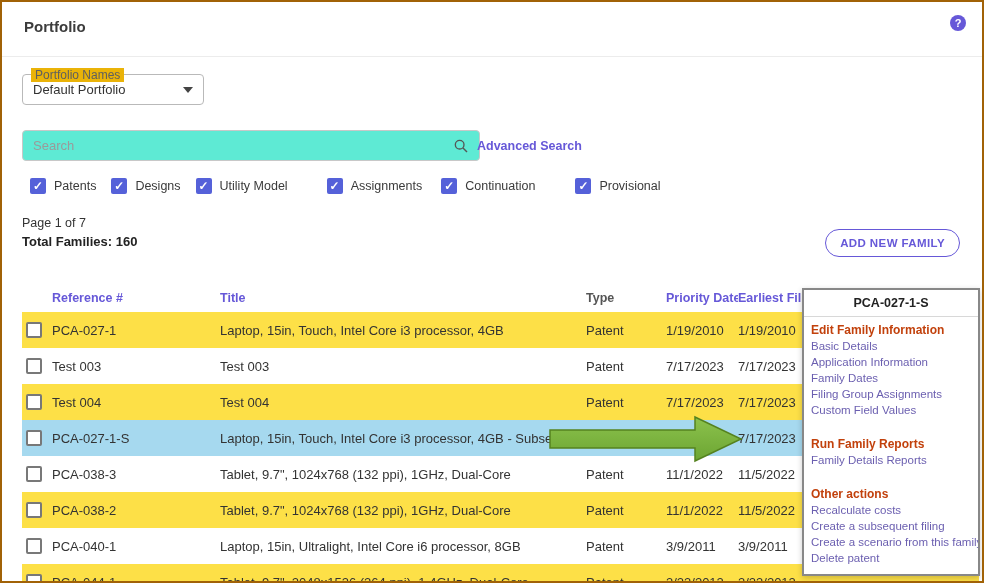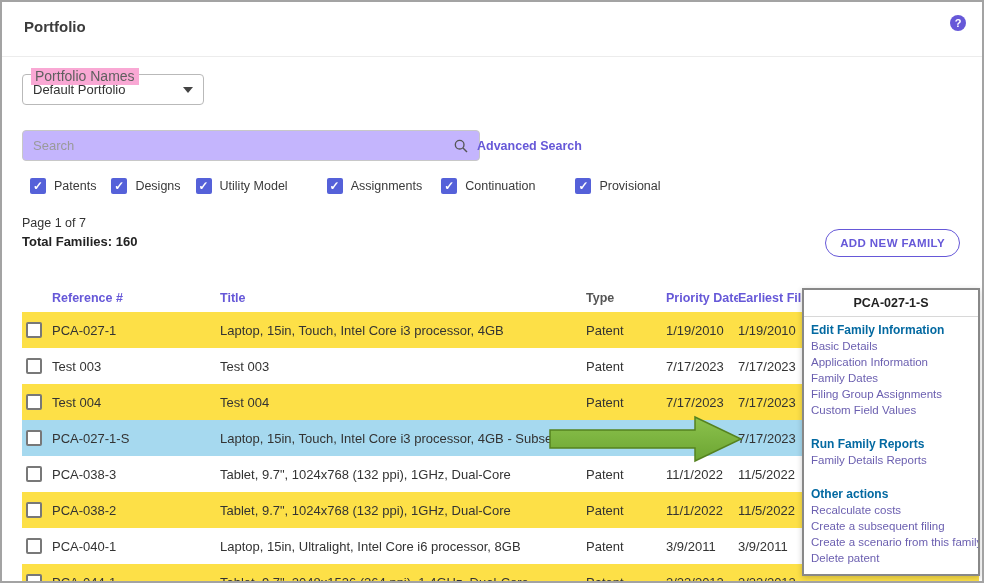--- a/index.html
+++ b/index.html
@@ -1,36 +1,36 @@
 <!DOCTYPE html>
 <html><head>
 <meta charset="utf-8">
 <style>
   * { box-sizing: border-box; margin: 0; padding: 0; }
   body { font-family: "Liberation Sans", sans-serif; background: #fff; }
-  .screen { position: relative; width: 984px; height: 583px; background: #fff; border: 2px solid #a3a3a3; overflow: hidden; }
+  .screen { position: relative; width: 984px; height: 583px; background: #fff; border: 2px solid #a16207; overflow: hidden; }
 
   
   .page-header { position: absolute; top: 0; left: 0; right: 0; height: 55px; padding: 16px 22px; border-bottom: 1px solid #ececec; }
   .page-title { font-size: 15px; font-weight: 700; color: #3c3c3c; }
   .help-icon { position: absolute; top: 13px; right: 16px; width: 16px; height: 16px; border-radius: 50%;
                background: #6658d8; color: #fff; font-size: 11px; font-weight: 700;
                display: flex; align-items: center; justify-content: center; cursor: pointer; }
 
   
   .portfolio-select { position: absolute; left: 20px; top: 72px; width: 182px; height: 31px;
                       border: 1px solid #b9b9b9; border-radius: 4px; background: #fff;
                       display: flex; align-items: center; padding: 0 10px; cursor: pointer; }
-  .floating-label { position: absolute; top: -7px; left: 8px; background: #f9a8d4; padding: 0 4px;
-                    font-size: 14px; color: #5f5f5f; line-height: 1.2; }
+  .floating-label { position: absolute; top: -7px; left: 8px; background: #eab308; padding: 0 4px;
+                    font-size: 12px; color: #5f5f5f; line-height: 1.2; }
   .select-value { font-size: 13px; color: #333; flex: 1; }
 
   
   .search-box { position: absolute; left: 20px; top: 128px; width: 458px; height: 31px;
-                border: 1px solid #c8c8c8; border-radius: 4px; display: flex; align-items: center; padding: 0 10px; background: #c4b5fd; }
+                border: 1px solid #c8c8c8; border-radius: 4px; display: flex; align-items: center; padding: 0 10px; background: #5eead4; }
   .search-input { border: none; outline: none; flex: 1; font-size: 13px; color: #333; font-family: inherit; background: transparent; }
   .search-input::placeholder { color: #9a9a9a; }
   .adv-link { position: absolute; left: 475px; top: 137px; font-size: 12.5px; font-weight: 600; color: #6658d8; cursor: pointer; text-decoration: none; }
 
   
   .filter-checkboxes { position: absolute; left: 28px; top: 176px; display: flex; align-items: center; }
   .filter-item { display: flex; align-items: center; cursor: pointer; }
   .filter-item:nth-child(1) { margin-right: 15px; }
   .filter-item:nth-child(2) { margin-right: 15px; }
   .filter-item:nth-child(3) { margin-right: 39px; }
@@ -63,21 +63,21 @@
 
   
   .arrow { position: absolute; left: 546px; top: 412px; z-index: 5; }
 
   
   .popup { position: absolute; left: 800px; top: 286px; width: 178px; background: #fff;
            border: 2px solid #888; padding-bottom: 8px; z-index: 10; box-shadow: 0 2px 6px rgba(0,0,0,.2); }
   .popup-title { text-align: center; font-size: 12.5px; font-weight: 700; color: #222; padding: 6px 4px; border-bottom: 1px solid #d8d8d8; }
   .menu-section { padding-top: 5px; }
   .menu-section + .menu-section { margin-top: 13px; }
-  .menu-header { font-size: 12px; font-weight: 700; color: #0369a1; padding: 1px 7px; white-space: nowrap; }
+  .menu-header { font-size: 12px; font-weight: 700; color: #c2410c; padding: 1px 7px; white-space: nowrap; }
   .menu-item { font-size: 11.5px; color: #6b5fb0; padding: 2px 7px; cursor: pointer; white-space: nowrap; overflow: hidden; }
 </style>
 </head>
 <body>
 
 <div class="screen">
 
   <div class="page-header">
     <h1 class="page-title">Portfolio</h1>
     <div class="help-icon">?</div>

